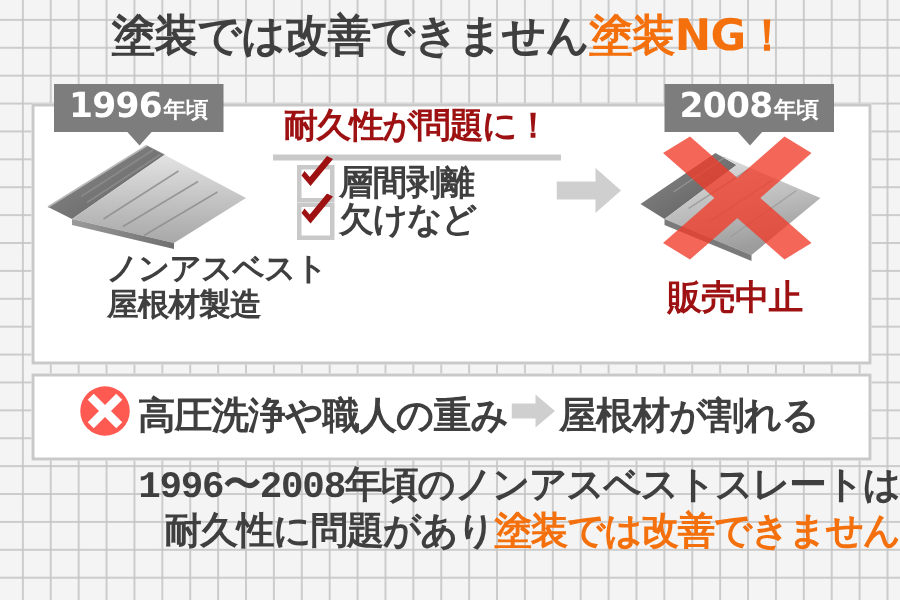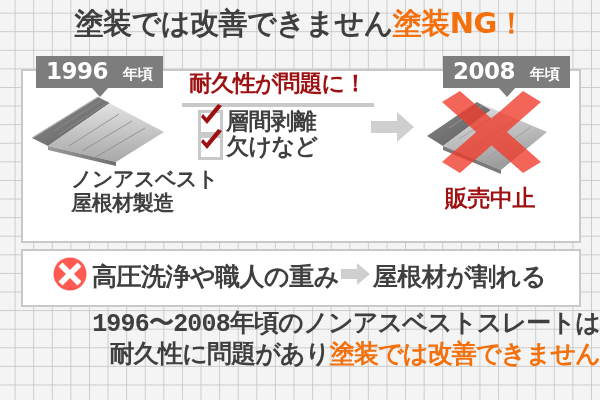--- a/index.html
+++ b/index.html
@@ -34,21 +34,21 @@
   #panel-mid{left:21px;top:249px;width:556px;height:54px;}
 
   
   .badge{
     position:absolute;background:#7d7d7d;color:#ffffff;
     font-weight:bold;white-space:nowrap;
     display:flex;align-items:baseline;justify-content:center;
     padding:2px 10px 4px 10px;
   }
   .badge .yr{font-size:23px;letter-spacing:-.5px;}
-  .badge .sfx{font-size:15px;margin-left:15px;}
+  .badge .sfx{font-size:15px;margin-left:1px;}
   #badge-left{left:36px;top:56px;}
   #badge-right{left:443px;top:56px;}
   .badge::after{
     content:"";position:absolute;left:50%;bottom:-9px;margin-left:-9px;
     width:0;height:0;border-left:9px solid transparent;border-right:9px solid transparent;
     border-top:10px solid #7d7d7d;
   }
 
   
   #left-col{position:absolute;left:24px;top:88px;width:150px;text-align:center;}

